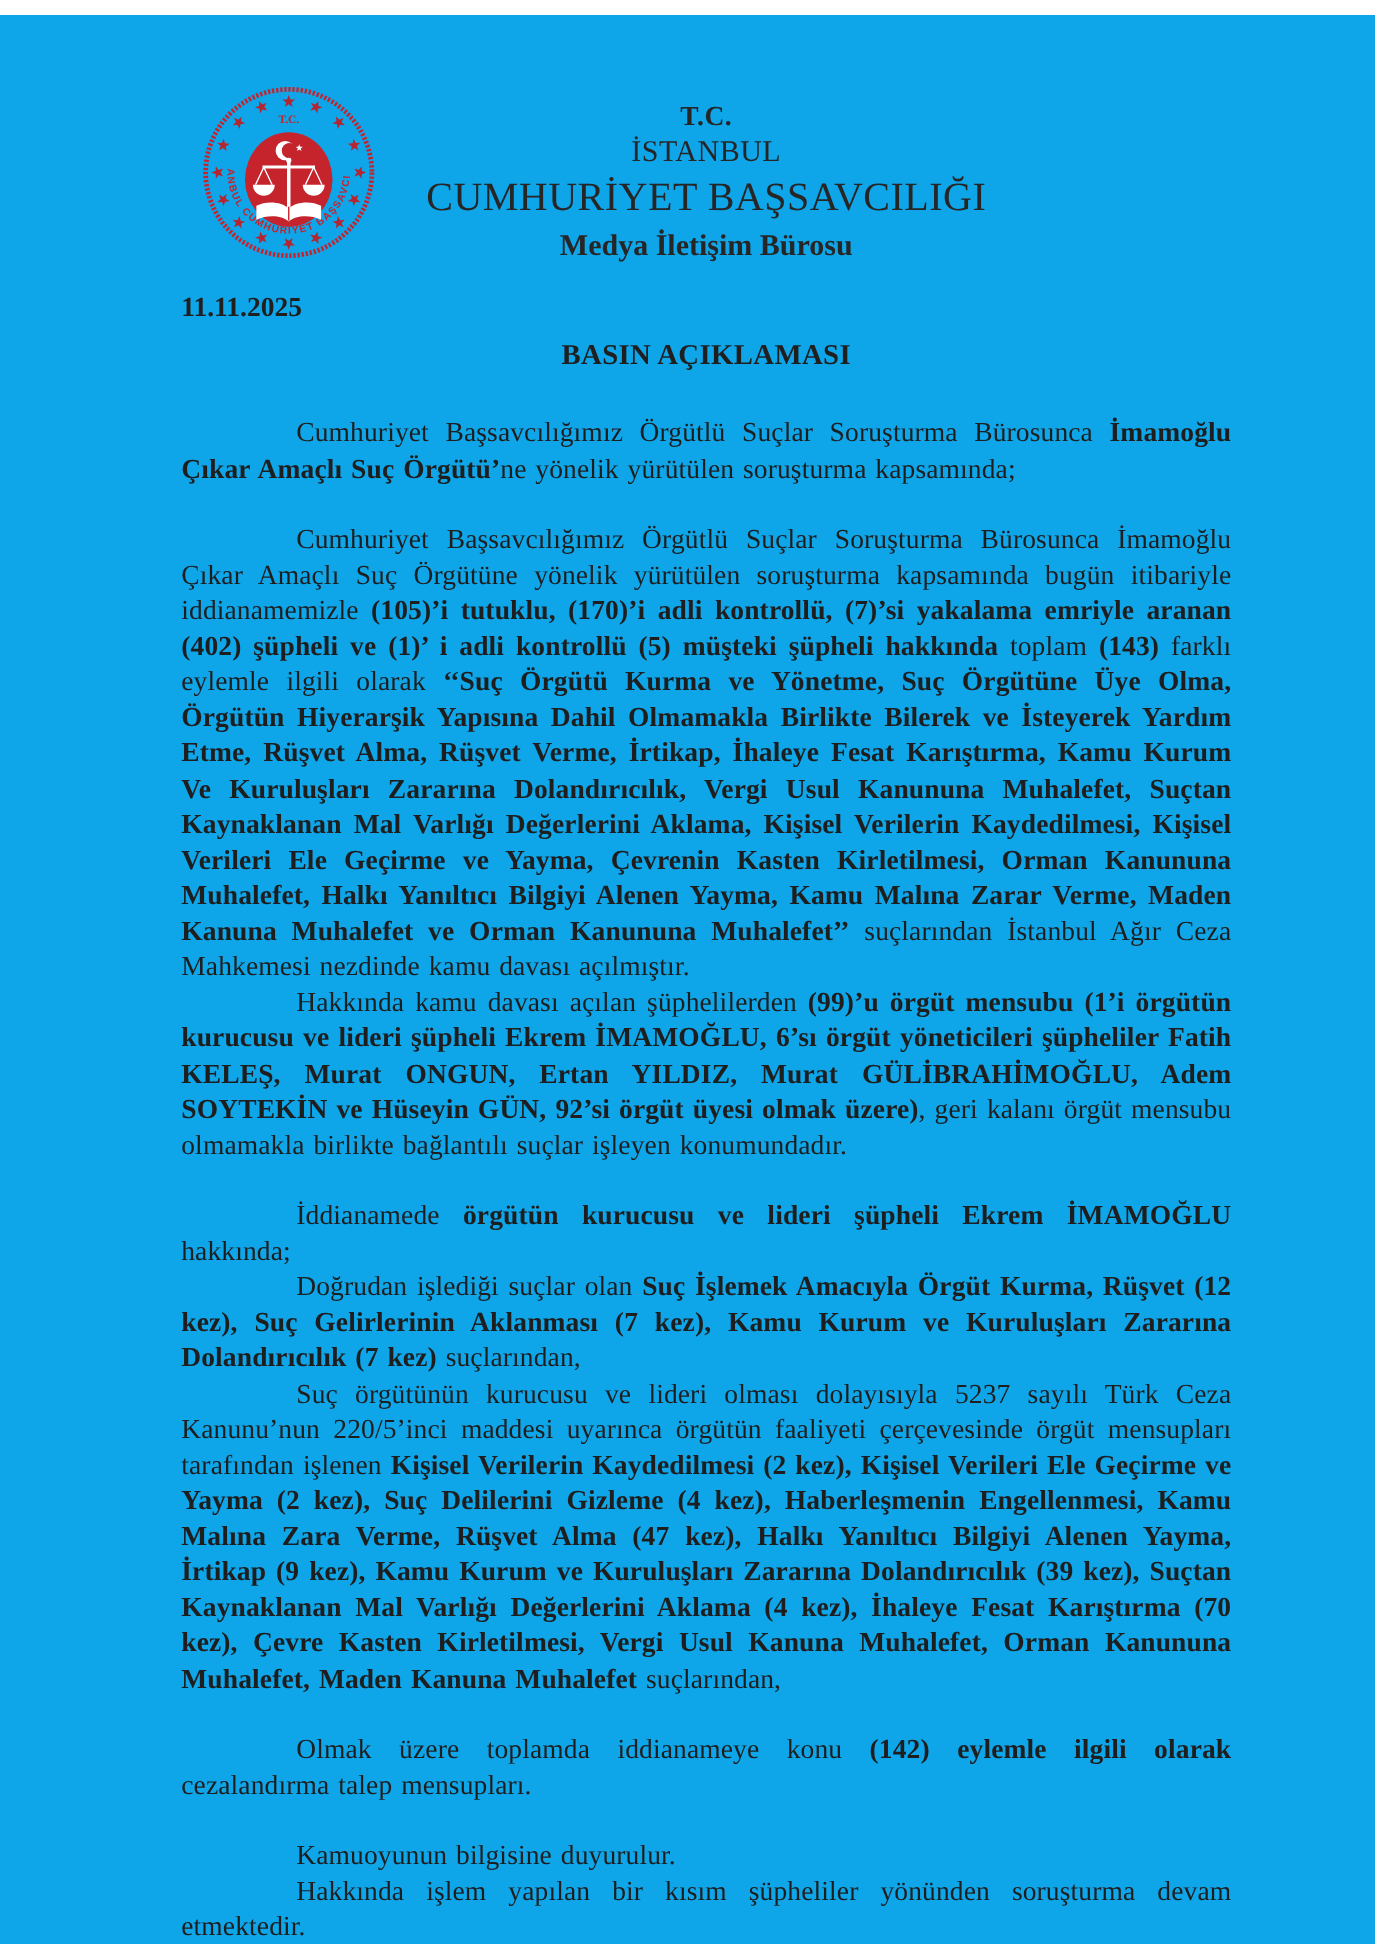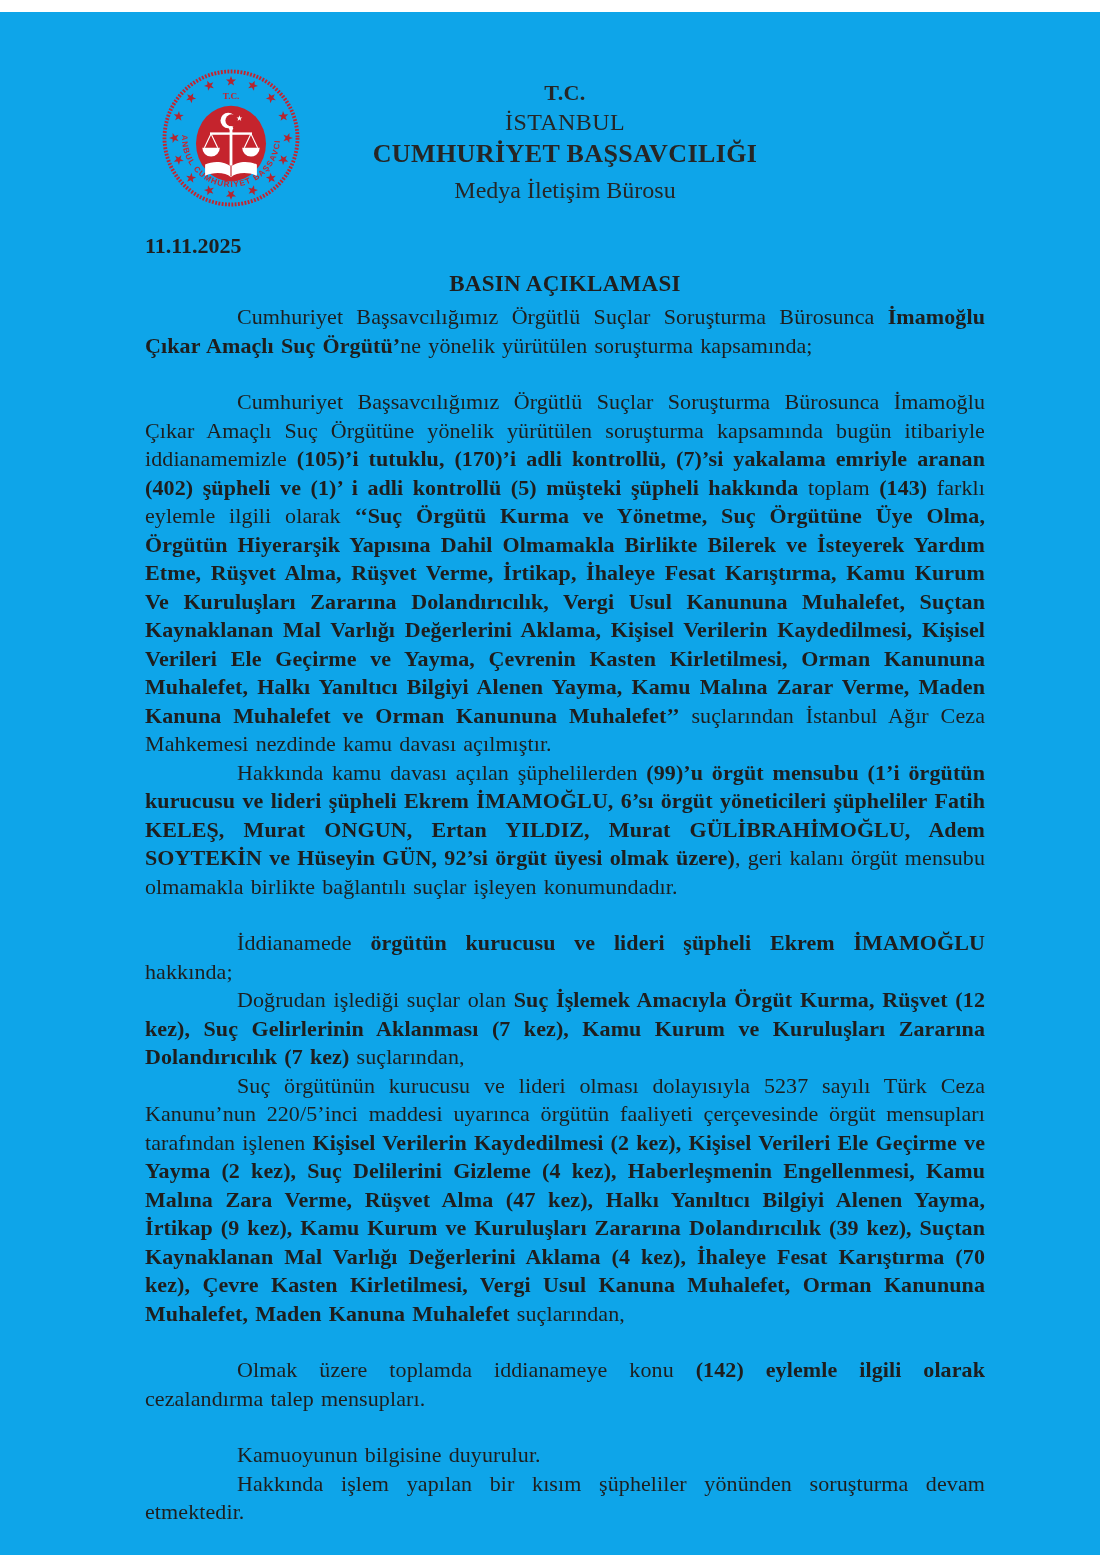--- a/index.html
+++ b/index.html
@@ -23,43 +23,43 @@
   .letterhead {
     position: absolute;
     left: 145px;
     width: 840px;
     top: 68px;
     text-align: center;
     color: #262626;
   }
   .h-tc      { font-size: 22px; font-weight: 700; letter-spacing: 0.4px; }
   .h-city    { font-size: 24px; font-weight: 400; margin-top: 3px; letter-spacing: 0.4px; }
-  .h-office  { font-size: 26px; font-weight: 700; margin-top: 3px; letter-spacing: 0.4px; }
-  .h-bureau  { font-size: 24px; font-weight: 400; margin-top: 8px; }
+  .h-office  { font-size: 32px; font-weight: 400; margin-top: 3px; letter-spacing: 0.4px; }
+  .h-bureau  { font-size: 24px; font-weight: 700; margin-top: 8px; }
   .doc-date {
     position: absolute;
     top: 221px;
     left: 145px;
     width: 840px;
     font-weight: 700;
     font-size: 22px;
   }
   .doc-title {
     position: absolute;
     top: 259px;
     left: 145px;
     width: 840px;
     text-align: center;
     font-weight: 700;
     font-size: 23px;
     letter-spacing: 0.3px;
   }
   .body-text {
     position: absolute;
-    top: 291px;
+    top: 320px;
     left: 145px;
     width: 840px;
     text-align: justify;
     font-size: 22px;
     line-height: 28.5px;
     word-spacing: 1.5px;
     letter-spacing: 0.1px;
     color: #1e1e1e;
   }
   p.para { margin: 0; text-indent: 92px; }

